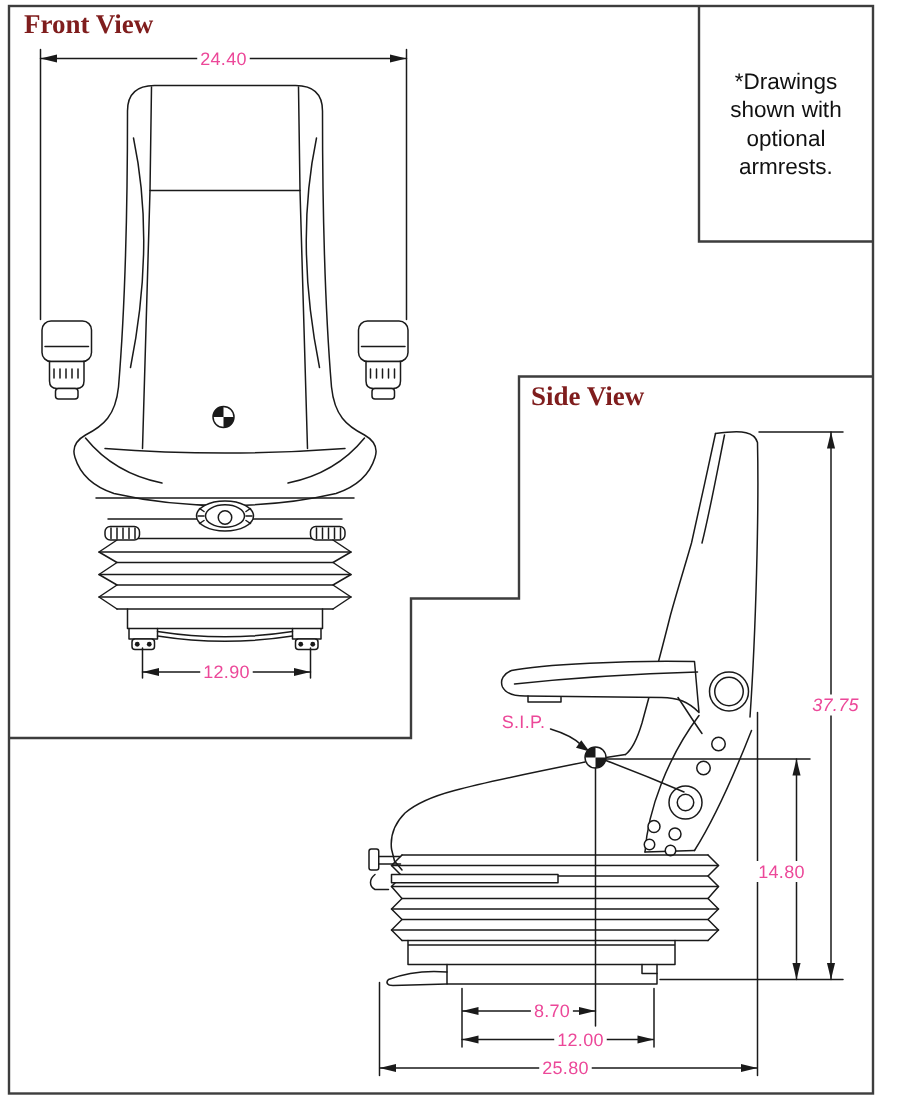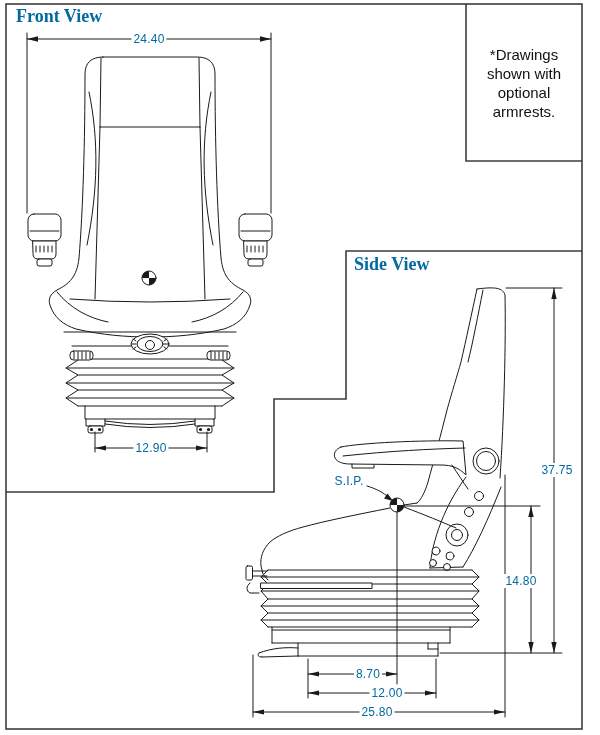--- a/index.html
+++ b/index.html
@@ -3,25 +3,25 @@
 <meta charset="utf-8">
 <style>
   html,body{margin:0;padding:0;background:#fff;}
   #stage{
     position:relative;width:600px;height:735px;background:#ffffff;
     font-family:"Liberation Sans",sans-serif;overflow:hidden;
   }
   #linework{position:absolute;left:0;top:0;width:600px;height:735px;}
   .view-title{
     position:absolute;font-family:"Liberation Serif",serif;font-weight:bold;
-    font-size:18px;color:#0369a1;white-space:nowrap;
+    font-size:18px;color:#7f1d1d;white-space:nowrap;
   }
   .dim{
     position:absolute;transform:translate(-50%,-50%);
-    font-family:"Liberation Sans",sans-serif;font-size:12px;color:#0369a1;
+    font-family:"Liberation Sans",sans-serif;font-size:12px;color:#ec4899;
     background:#ffffff;padding:0 2px;white-space:nowrap;letter-spacing:.2px;
   }
   .note-box{
     position:absolute;left:466px;top:4px;width:116px;height:157px;
     display:flex;align-items:center;justify-content:center;text-align:center;
     font-family:"Liberation Sans",sans-serif;font-size:15px;line-height:19px;
     color:#111;box-sizing:border-box;padding:4px 18px;
   }
 </style>
 </head>
@@ -220,21 +220,21 @@
   <div class="view-title" style="left:16px;top:6px;">Front View</div>
 
   <div class="view-title" style="left:354px;top:254px;">Side View</div>
 
   <div class="note-box">*Drawings shown with optional armrests.</div>
 
   <div class="dim" style="left:149px;top:39px;">24.40</div>
 
   <div class="dim" style="left:151px;top:448px;">12.90</div>
 
-  <div class="dim" style="left:557px;top:470px;">37.75</div>
+  <div class="dim" style="left:557px;top:470px;font-style:italic;">37.75</div>
 
   <div class="dim" style="left:521px;top:581px;">14.80</div>
 
   <div class="dim" style="left:368px;top:674px;text-align:center;">8.70</div>
 
   <div class="dim" style="left:371px;top:693px;margin-left:16px;">12.00</div>
 
   <div class="dim" style="left:377px;top:712px;">25.80</div>
 
   <div class="dim" style="left:349px;top:481px;">S.I.P.</div>

